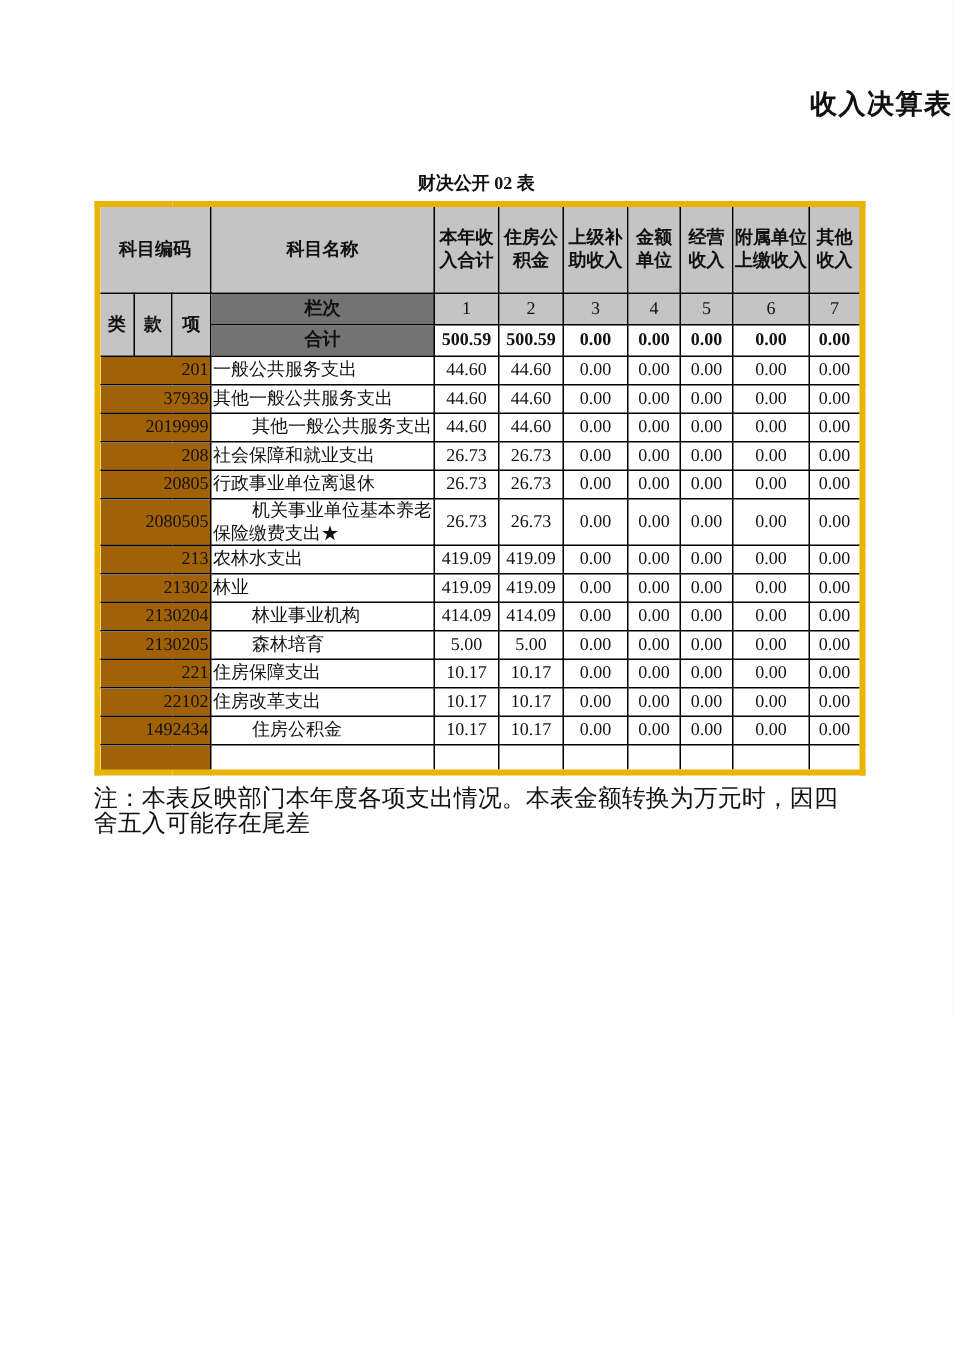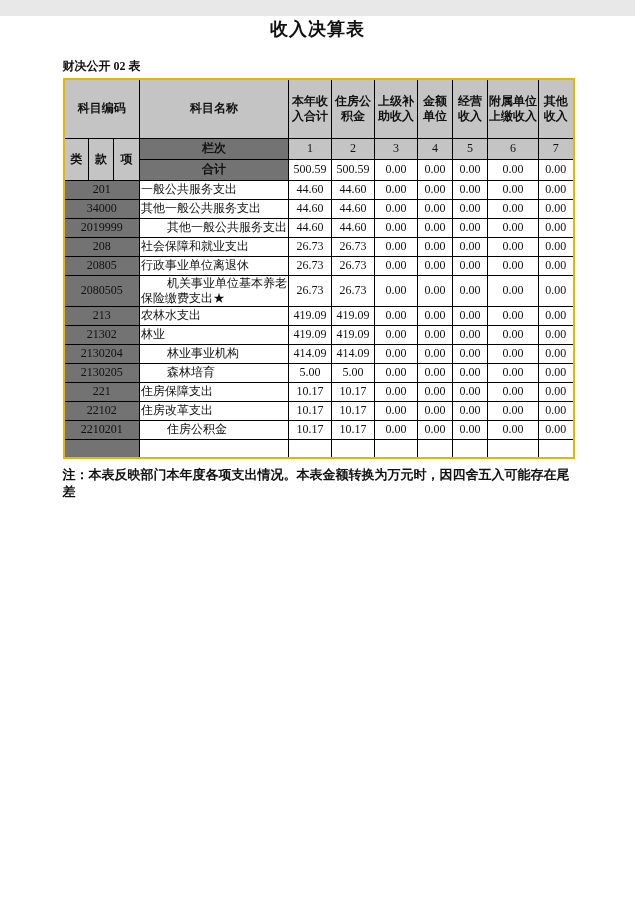--- a/index.html
+++ b/index.html
@@ -10,52 +10,53 @@
     color: #111;
   }
   .page {
     position: relative;
     width: 635px;
     height: 898px;
     margin: 0 auto;
     background: #ffffff;
   }
   .title {
-    margin: 16px;
-    text-align: center;
+    margin: 0;
+    padding-top: 56px;
+    text-align: right;
     font-size: 18px;
     font-weight: bold;
     letter-spacing: 1px;
     line-height: 26px;
   }
   .content {
     width: 510px;
     margin: 0 auto;
   }
   .doc-label {
-    margin-top: 8px;
-    text-align: left;
+    margin-top: 32px;
+    text-align: center;
     font-size: 12px;
     font-weight: bold;
     line-height: 16px;
   }
   .meta-line {
     margin-top: 2px;
     display: flex;
     justify-content: space-between;
     font-size: 12px;
     font-weight: bold;
     line-height: 16px;
   }
   table.fin {
     margin-top: 4px;
     border-collapse: collapse;
     table-layout: fixed;
     width: 510px;
-    border: 2px solid #eab308;
+    border: 4px solid #eab308;
     font-size: 12px;
   }
   table.fin th, table.fin td {
     border: 1px solid #000;
     padding: 0 1px;
     overflow: hidden;
     vertical-align: middle;
     line-height: 15px;
   }
   tr.row-h1 { height: 59px; }
@@ -78,39 +79,39 @@
   }
   td.colnum {
     background: #c4c4c4;
     text-align: center;
     font-weight: normal;
   }
   td.num {
     text-align: center;
     background: #fff;
   }
-  td.num.bold { font-weight: normal; }
+  td.num.bold { font-weight: bold; }
   tbody tr { height: 19px; }
   td.code {
-    text-align: center;
+    text-align: right;
     padding: 0 2px;
-    background: #737373;
+    background: #a16207;
     line-height: 14px;
   }
   td.name {
     text-align: left;
     padding: 0 3px;
     background: #fff;
     line-height: 15px;
   }
   td.name.indent1 { text-indent: 26px; }
   .note {
     margin: 7px 0 0 0;
-    font-size: 13px;
-    font-weight: bold;
+    font-size: 16px;
+    font-weight: normal;
     line-height: 17px;
   }
 </style>
 </head>
 <body>
 
 <div class="page">
 
   <h1 class="title">收入决算表</h1>
 
@@ -175,21 +176,21 @@
             <td class="name">一般公共服务支出</td>
             <td class="num">44.60</td>
             <td class="num">44.60</td>
             <td class="num">0.00</td>
             <td class="num">0.00</td>
             <td class="num">0.00</td>
             <td class="num">0.00</td>
             <td class="num">0.00</td>
           </tr>
           <tr>
-            <td class="code" colspan="3">34000</td>
+            <td class="code" colspan="3">37939</td>
             <td class="name">其他一般公共服务支出</td>
             <td class="num">44.60</td>
             <td class="num">44.60</td>
             <td class="num">0.00</td>
             <td class="num">0.00</td>
             <td class="num">0.00</td>
             <td class="num">0.00</td>
             <td class="num">0.00</td>
           </tr>
           <tr>
@@ -296,21 +297,21 @@
             <td class="name">住房改革支出</td>
             <td class="num">10.17</td>
             <td class="num">10.17</td>
             <td class="num">0.00</td>
             <td class="num">0.00</td>
             <td class="num">0.00</td>
             <td class="num">0.00</td>
             <td class="num">0.00</td>
           </tr>
           <tr>
-            <td class="code" colspan="3">2210201</td>
+            <td class="code" colspan="3">1492434</td>
             <td class="name indent1">住房公积金</td>
             <td class="num">10.17</td>
             <td class="num">10.17</td>
             <td class="num">0.00</td>
             <td class="num">0.00</td>
             <td class="num">0.00</td>
             <td class="num">0.00</td>
             <td class="num">0.00</td>
           </tr>
           <tr>

